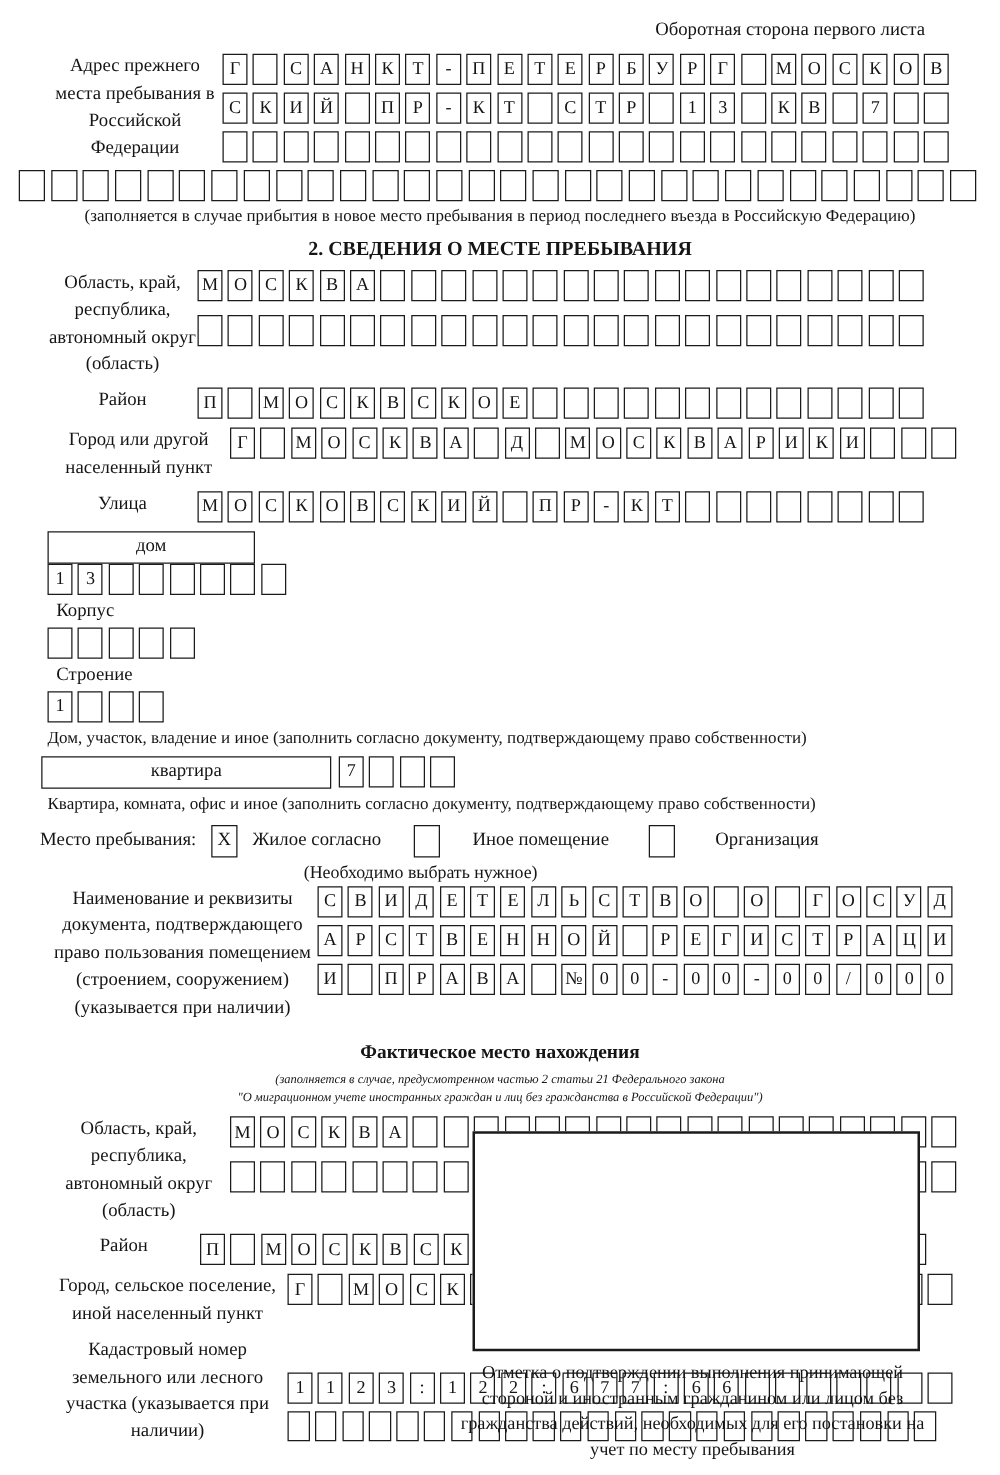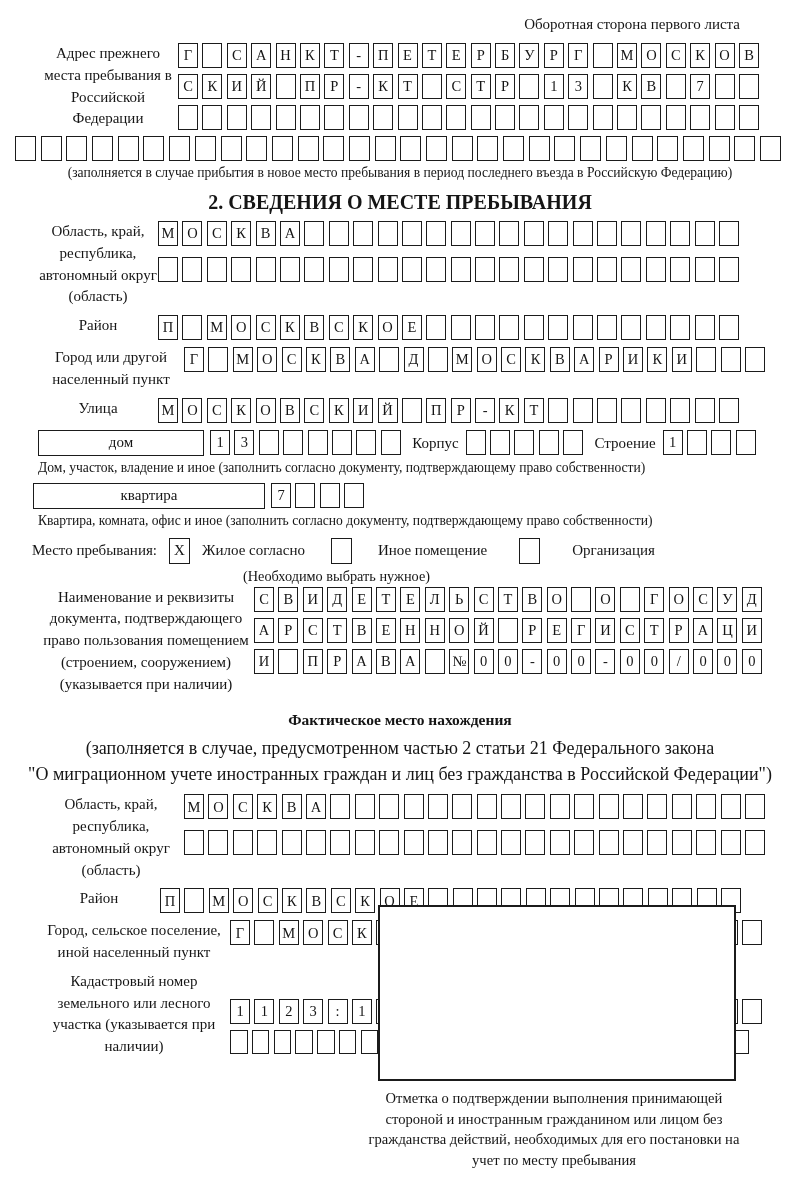--- a/index.html
+++ b/index.html
@@ -26,23 +26,23 @@
 
   .w140{width:140px;} .w120{width:120px;} .w146{width:146px;}
   .w216{width:216px;} .w192{width:192px;} .w122{width:122px;}
 
   .full-row{padding-left:15px;margin-top:6px;}
 
   .caption{font-size:13.6px;margin-top:4px;}
   .caption-center{text-align:center;}
   .caption-left{padding-left:38px;}
 
-  .sec-title{text-align:center;font-weight:bold;font-size:20px;margin-top:10px;}
+  .sec-title{text-align:center;font-weight:bold;font-size:16px;margin-top:10px;}
   .sub-title{text-align:center;font-weight:bold;font-size:15.5px;margin-top:16px;}
-  .note-center{text-align:center;font-size:18px;margin-top:6px;line-height:1.45;}
+  .note-center{text-align:center;font-size:10px;margin-top:6px;line-height:1.45;font-style:italic;}
 
   .wide-box{border:1.7px solid #1b1b1b;height:26px;display:flex;align-items:center;
             justify-content:center;font-size:15px;flex:0 0 auto;}
   .dom-box{width:166px;margin-right:6px;}
   .kv-box{width:232px;margin-right:6px;}
   .inline-lbl{font-size:15px;line-height:26px;padding:0 7px;flex:0 0 auto;}
 
   .stay-row{display:flex;align-items:center;padding-left:32px;margin-top:9px;font-size:15px;}
   .chk{width:21px;height:26px;border:1.7px solid #1b1b1b;display:flex;align-items:center;
        justify-content:center;font-size:15px;flex:0 0 auto;}
@@ -330,21 +330,21 @@
           <div class="cell"></div>
           <div class="cell"></div>
           <div class="cell"></div>
           <div class="cell"></div>
           <div class="cell"></div>
           <div class="cell"></div>
         </div>
     </div>
   </div>
 
-  <div class="frow" style="">
+  <div class="frow" style="flex-direction:column;">
     <div class="wide-box dom-box">дом</div>
     <div class="grid-row">
         <div class="cell">1</div>
         <div class="cell">3</div>
         <div class="cell"></div>
         <div class="cell"></div>
         <div class="cell"></div>
         <div class="cell"></div>
         <div class="cell"></div>
         <div class="cell"></div>

